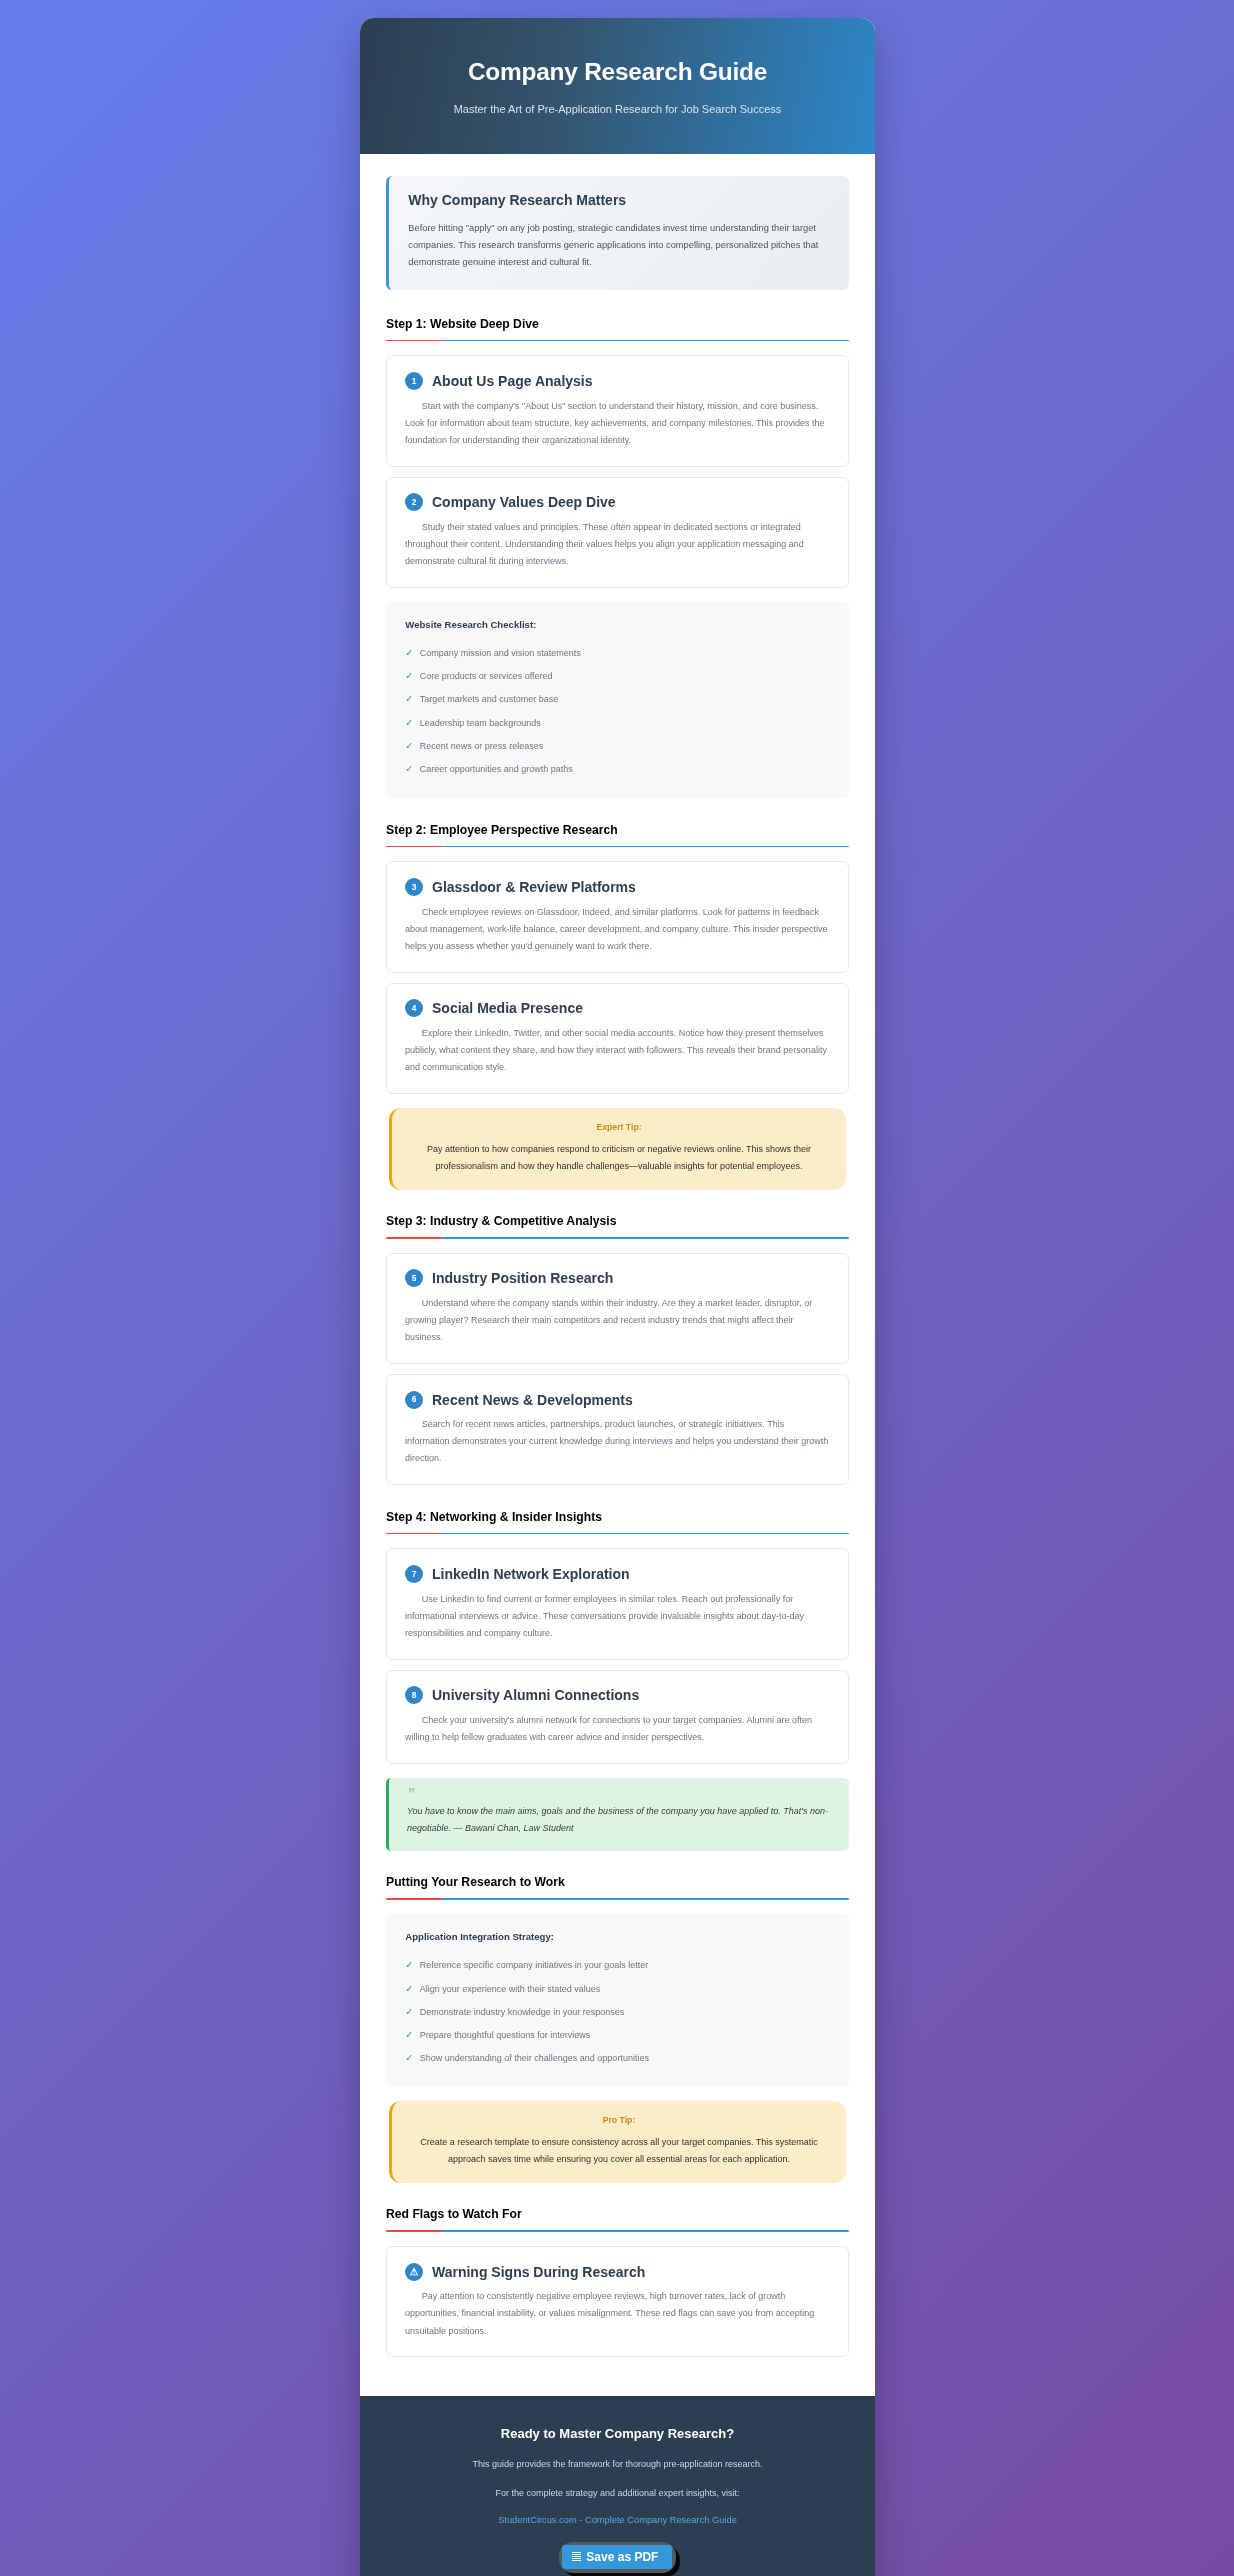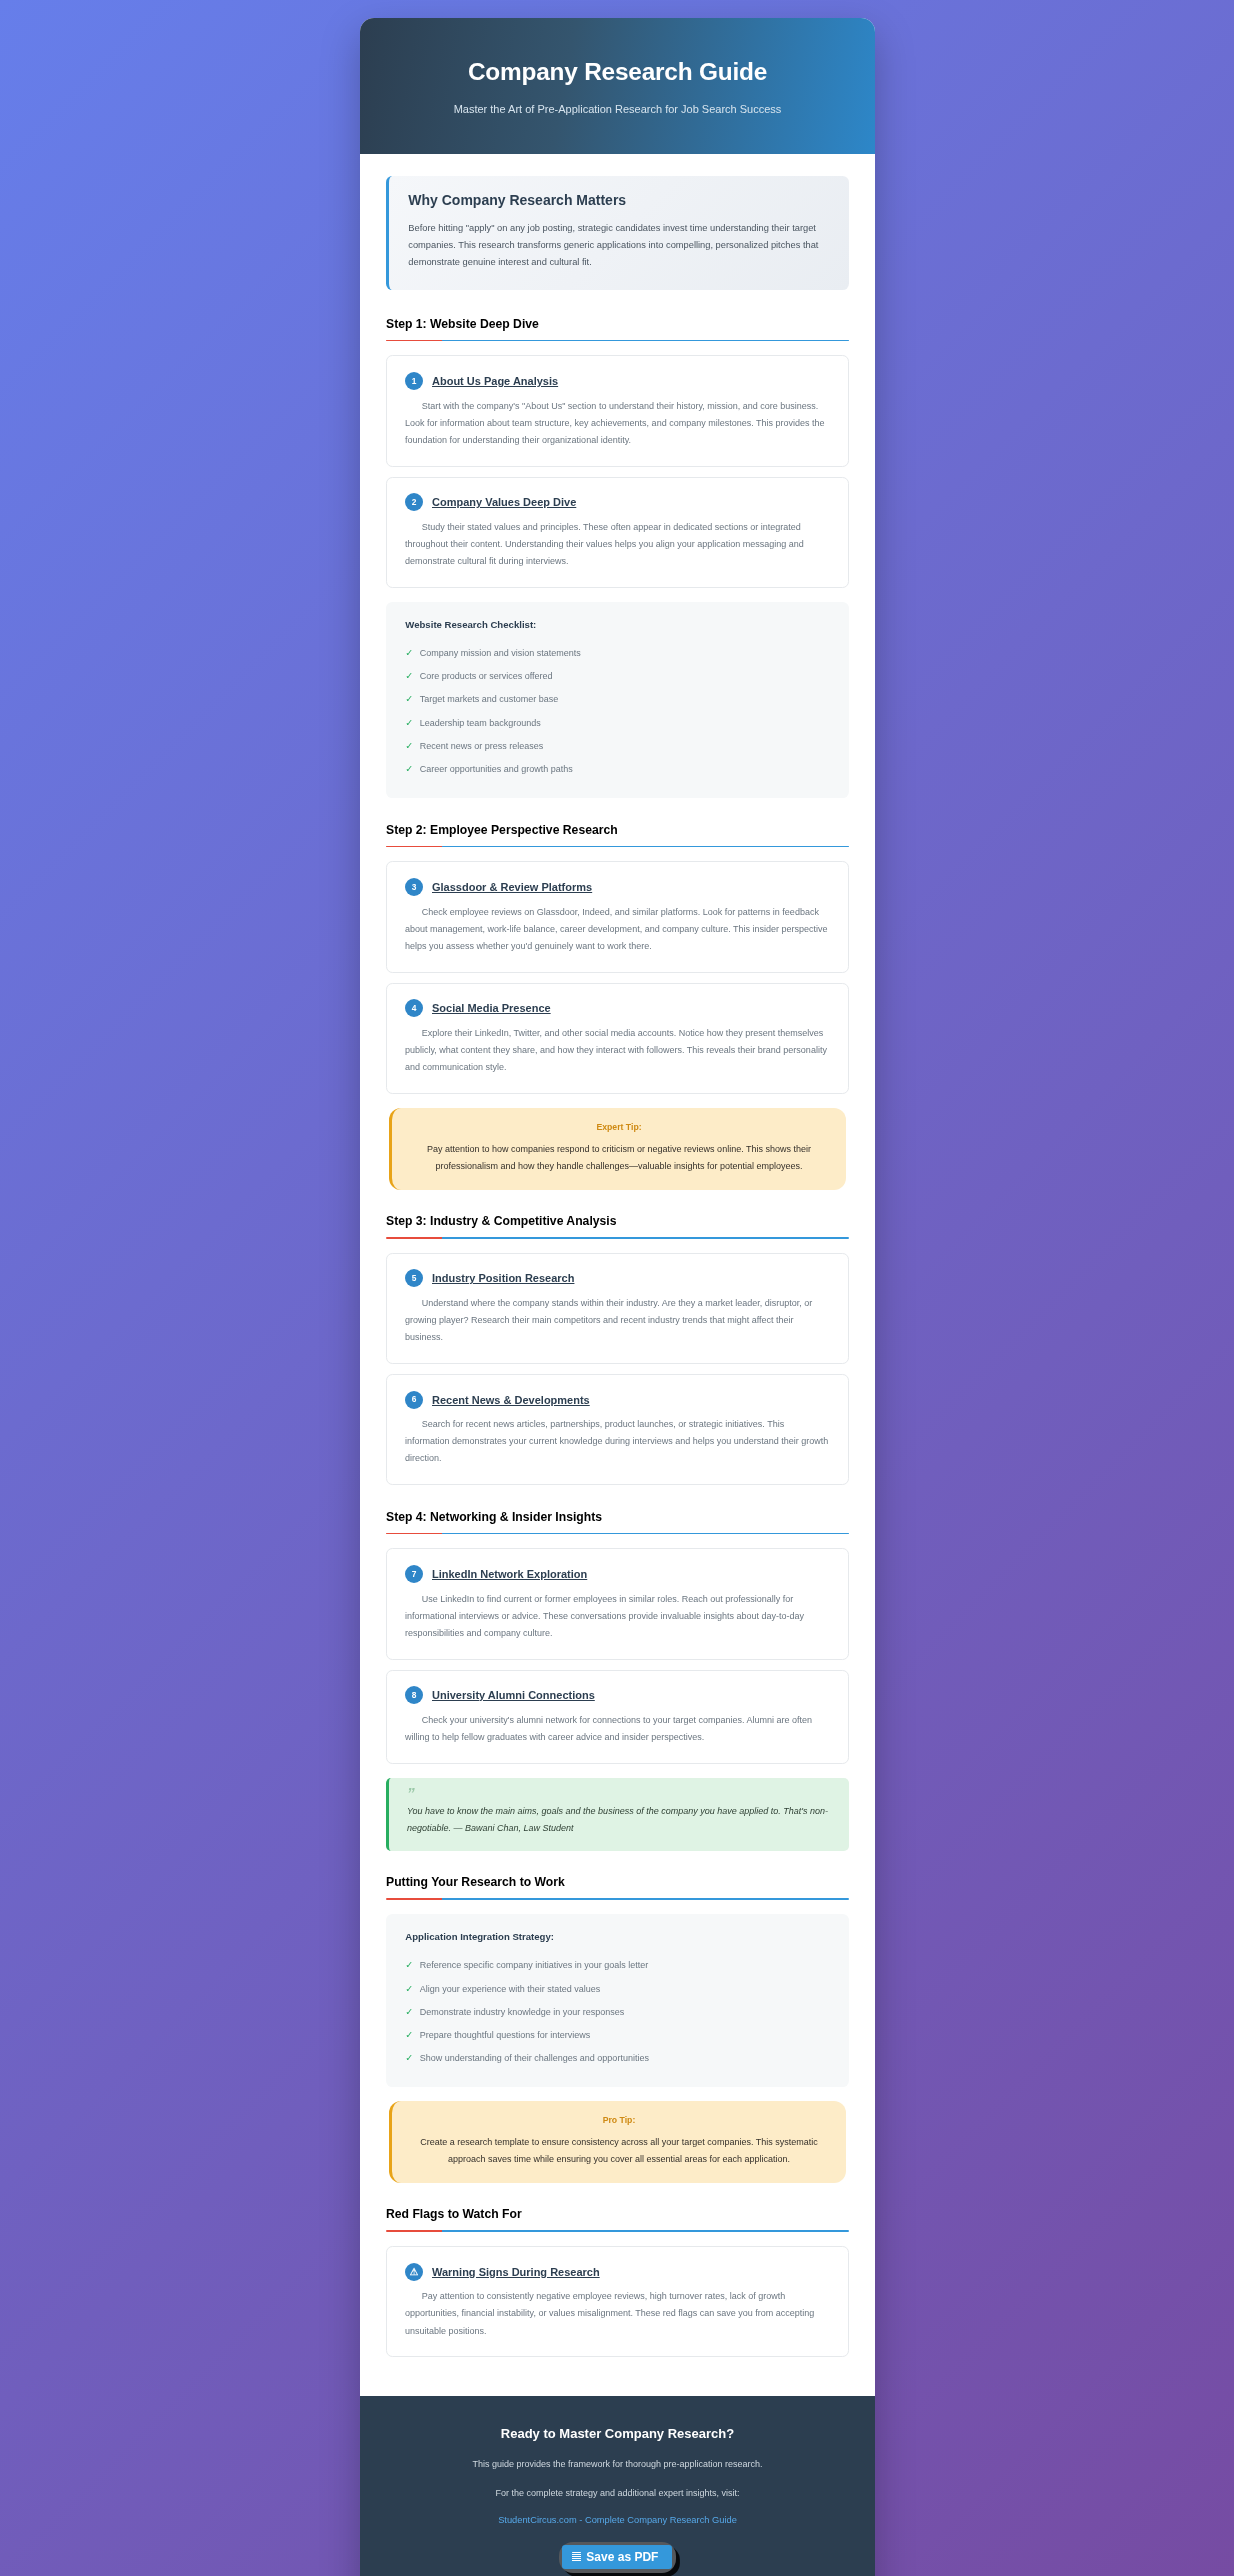--- a/index.html
+++ b/index.html
@@ -111,24 +111,23 @@
     color: #ffffff;
     font-size: 8.4px;
     font-weight: bold;
     display: flex;
     align-items: center;
     justify-content: center;
     line-height: 1;
   }
   .badge.warn { font-size: 9.6px; }
   .card-title {
-    font-size: 11px;
+    font-size: 14px;
     font-weight: bold;
     color: #2c3e50;
-    text-decoration: underline;
   }
   .card-text {
     font-size: 9px;
     line-height: 1.9;
     color: #6b7680;
     text-indent: 16.7px;
   }
 
   
   .checkbox-panel {

